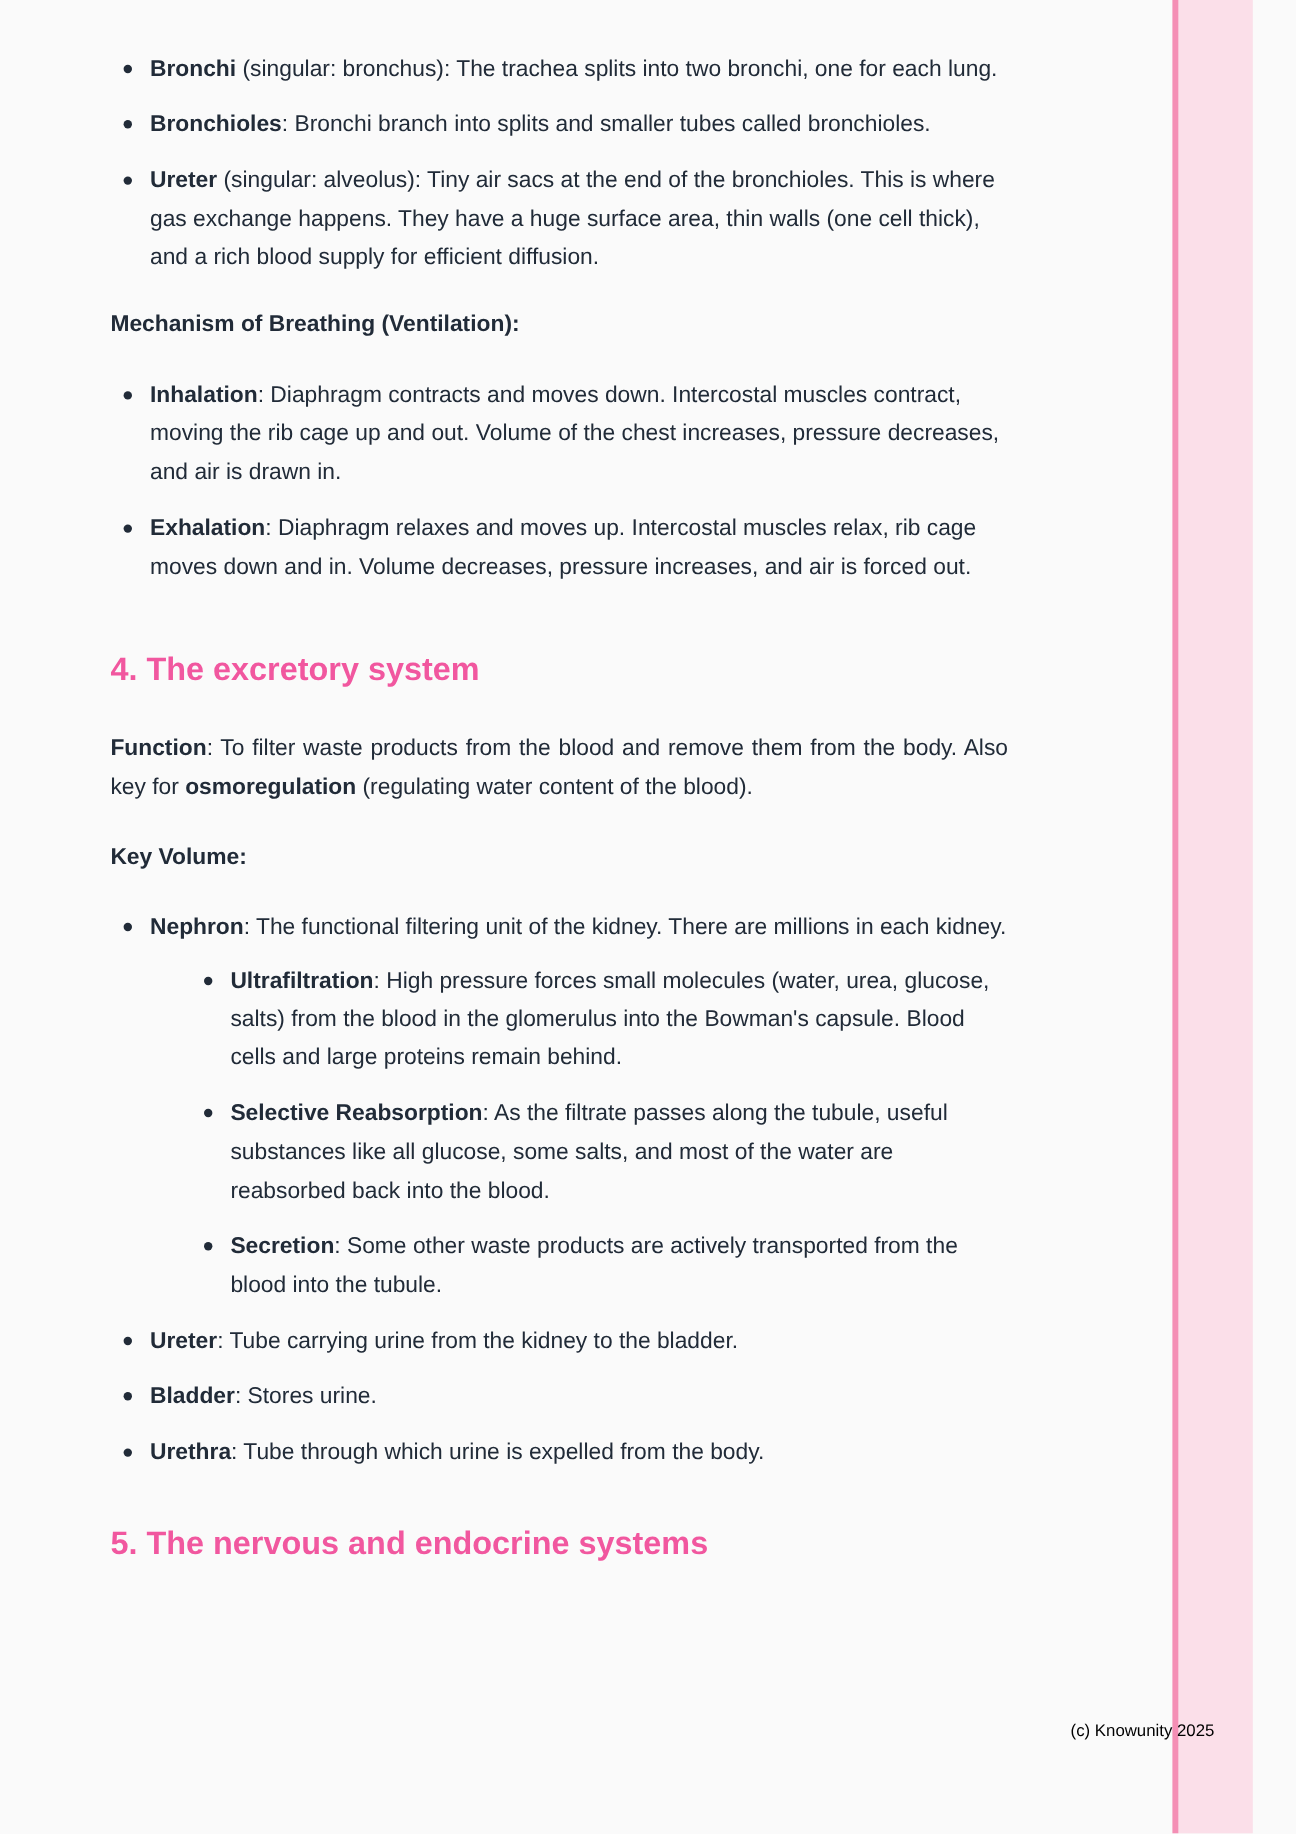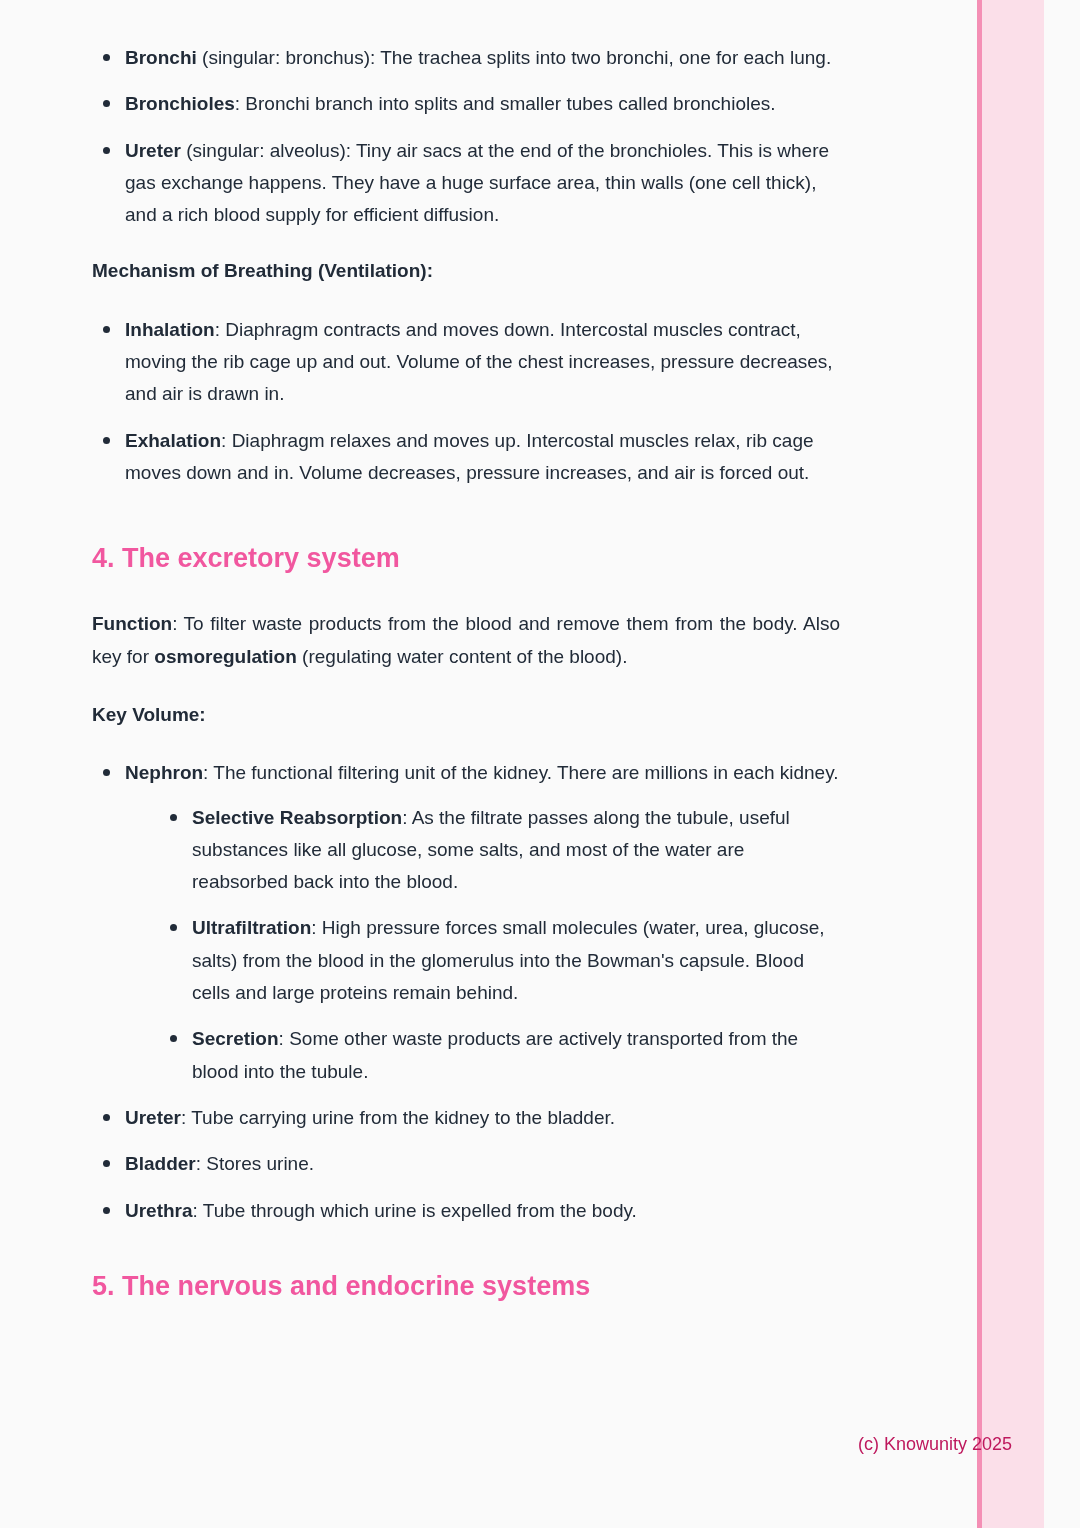--- a/index.html
+++ b/index.html
@@ -99,22 +99,22 @@
     line-height: 1.3;
   }
   h2.section-heading.first {
     margin-top: 52px;
   }
   strong { font-weight: bold; }
   .footer-note {
     position: absolute;
     top: 1434px;
     right: 68px;
-    font-size: 18px;
-    color: #be185d;
+    font-size: 14px;
+    color: #000000;
     z-index: 3;
   }
 </style>
 </head>
 <body>
 
 <div class="stripe"></div>
 <div class="stripe-line"></div>
 
 <div class="content">
@@ -134,22 +134,22 @@
 
   <h2 class="section-heading first">4. The excretory system</h2>
 
   <p class="para justify"><strong>Function</strong><span>: To filter waste products from the blood and remove them from the body. Also key for </span><strong>osmoregulation</strong><span> (regulating water content of the blood).</span></p>
 
   <p class="bold-label">Key Volume:</p>
 
   <ul class="bullet-list">
     <li><strong>Nephron</strong><span>: The functional filtering unit of the kidney. There are millions in each kidney.</span>
       <ul class="sub-list">
+        <li><strong>Ultrafiltration</strong><span>: High pressure forces small molecules (water, urea, glucose, salts) from the blood in the glomerulus into the Bowman's capsule. Blood cells and large proteins remain behind.</span></li>
         <li><strong>Selective Reabsorption</strong><span>: As the filtrate passes along the tubule, useful substances like all glucose, some salts, and most of the water are reabsorbed back into the blood.</span></li>
-        <li><strong>Ultrafiltration</strong><span>: High pressure forces small molecules (water, urea, glucose, salts) from the blood in the glomerulus into the Bowman's capsule. Blood cells and large proteins remain behind.</span></li>
         <li><strong>Secretion</strong><span>: Some other waste products are actively transported from the blood into the tubule.</span></li>
       </ul>
     </li>
     <li><strong>Ureter</strong><span>: Tube carrying urine from the kidney to the bladder.</span></li>
     <li><strong>Bladder</strong><span>: Stores urine.</span></li>
     <li><strong>Urethra</strong><span>: Tube through which urine is expelled from the body.</span></li>
   </ul>
 
   <h2 class="section-heading">5. The nervous and endocrine systems</h2>
 

